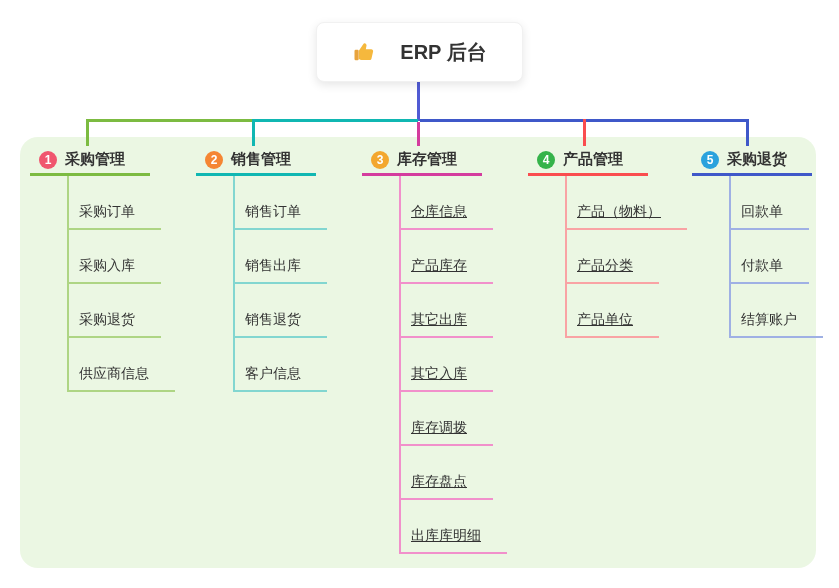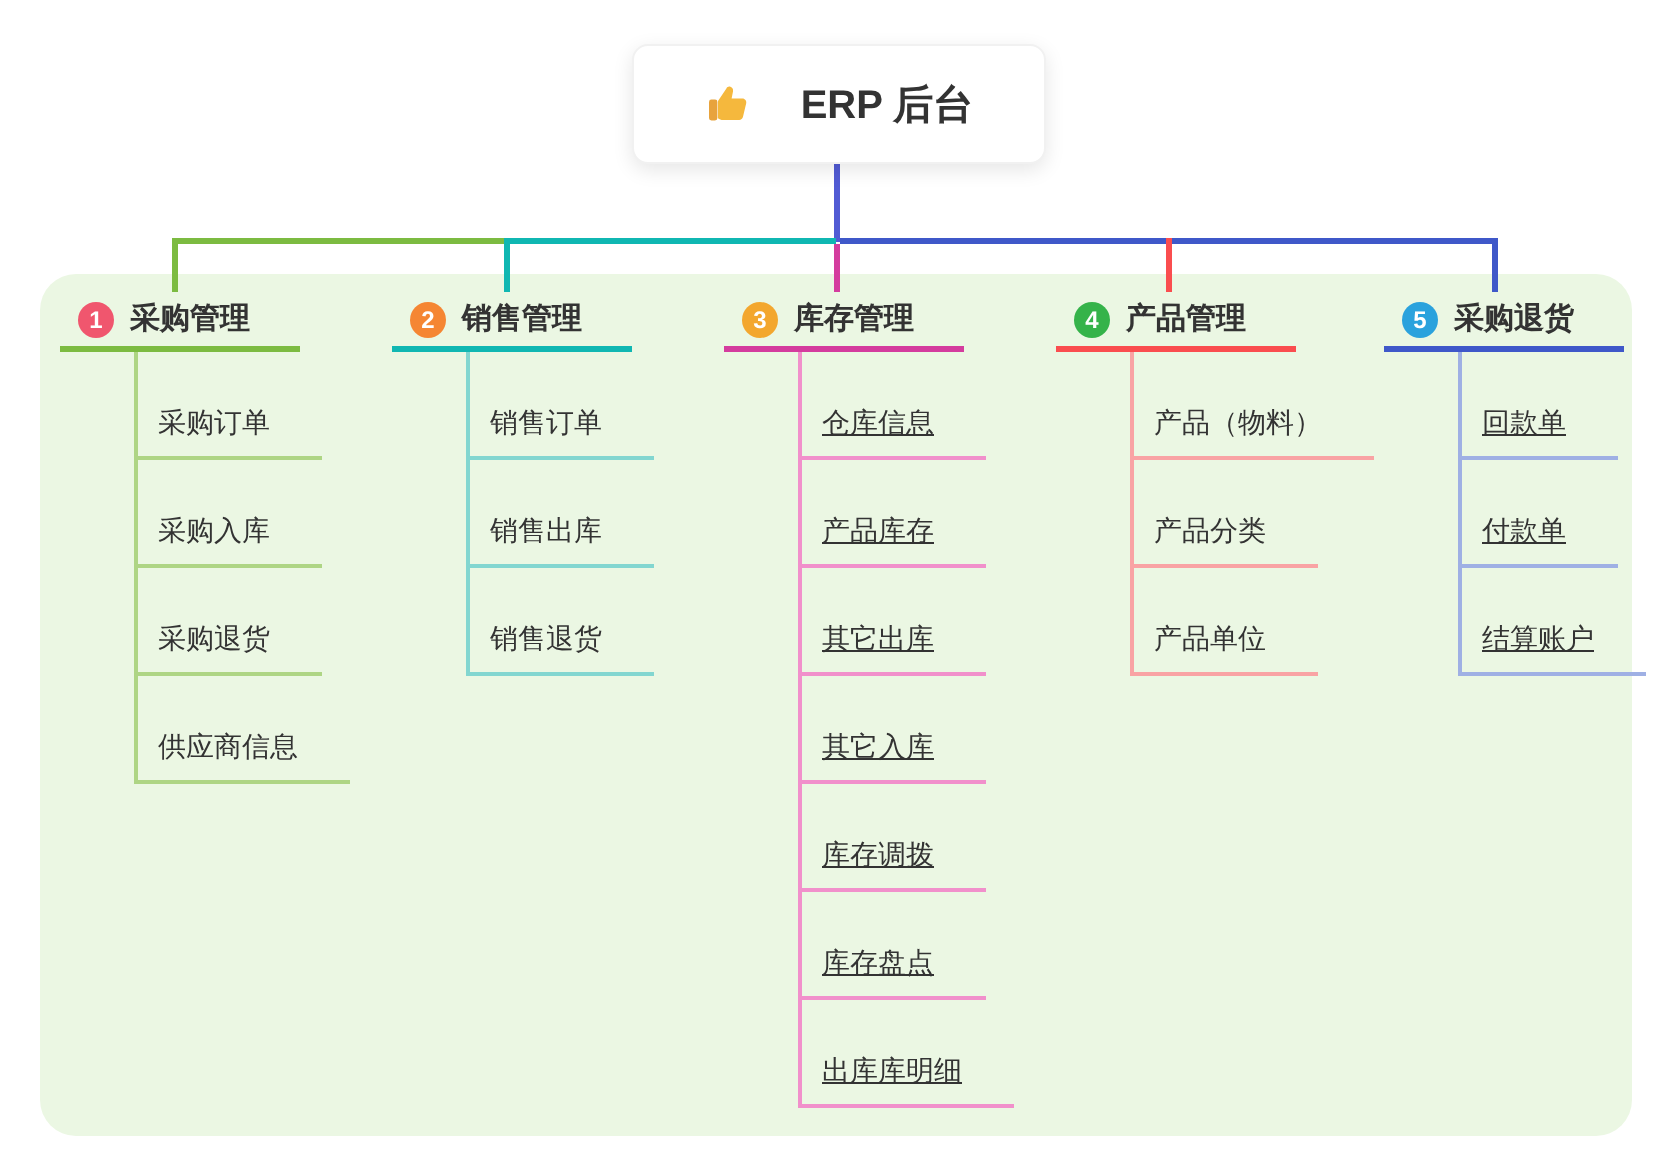--- a/index.html
+++ b/index.html
@@ -95,27 +95,27 @@
   .branch-3 { left: 362px; }
   .branch-3 .branch-head { border-color: #d43c9e; }
   .branch-3 .badge { background: #f3a72e; }
   .branch-3 .children { border-color: #f190cb; text-decoration: underline; }
   .branch-3 .child { border-color: #f190cb; }
 
   .branch-4 { left: 528px; }
   .branch-4 .branch-head { border-color: #fa4d4f; }
   .branch-4 .badge { background: #35b34a; }
   .branch-4 .children { border-color: #f9a3a4; }
-  .branch-4 .child { border-color: #f9a3a4; }
+  .branch-4 .child { border-color: #f9a3a4; text-decoration: underline; }
 
   .branch-5 { left: 692px; }
   .branch-5 .branch-head { border-color: #3f58c9; }
   .branch-5 .badge { background: #2aa2dd; }
   .branch-5 .children { border-color: #9fb0e4; }
-  .branch-5 .child { border-color: #9fb0e4; text-decoration: underline; }
+  .branch-5 .child { border-color: #9fb0e4; }
 </style>
 </head>
 <body>
 
 <div class="panel"></div>
 
 <div class="line stem"></div>
 <div class="line h-green"></div>
 <div class="line h-teal"></div>
 <div class="line h-blue"></div>
@@ -148,20 +148,21 @@
 
 <div class="branch branch-2">
   <div class="branch-head">
     <span class="badge">2</span>
     <span>销售管理</span>
   </div>
   <div class="children">
     <div class="child">销售订单</div>
     <div class="child">销售出库</div>
     <div class="child">销售退货</div>
+    <div class="child">客户信息</div>
   </div>
 </div>
 
 <div class="branch branch-3">
   <div class="branch-head">
     <span class="badge">3</span>
     <span>库存管理</span>
   </div>
   <div class="children">
     <div class="child">仓库信息</div>

